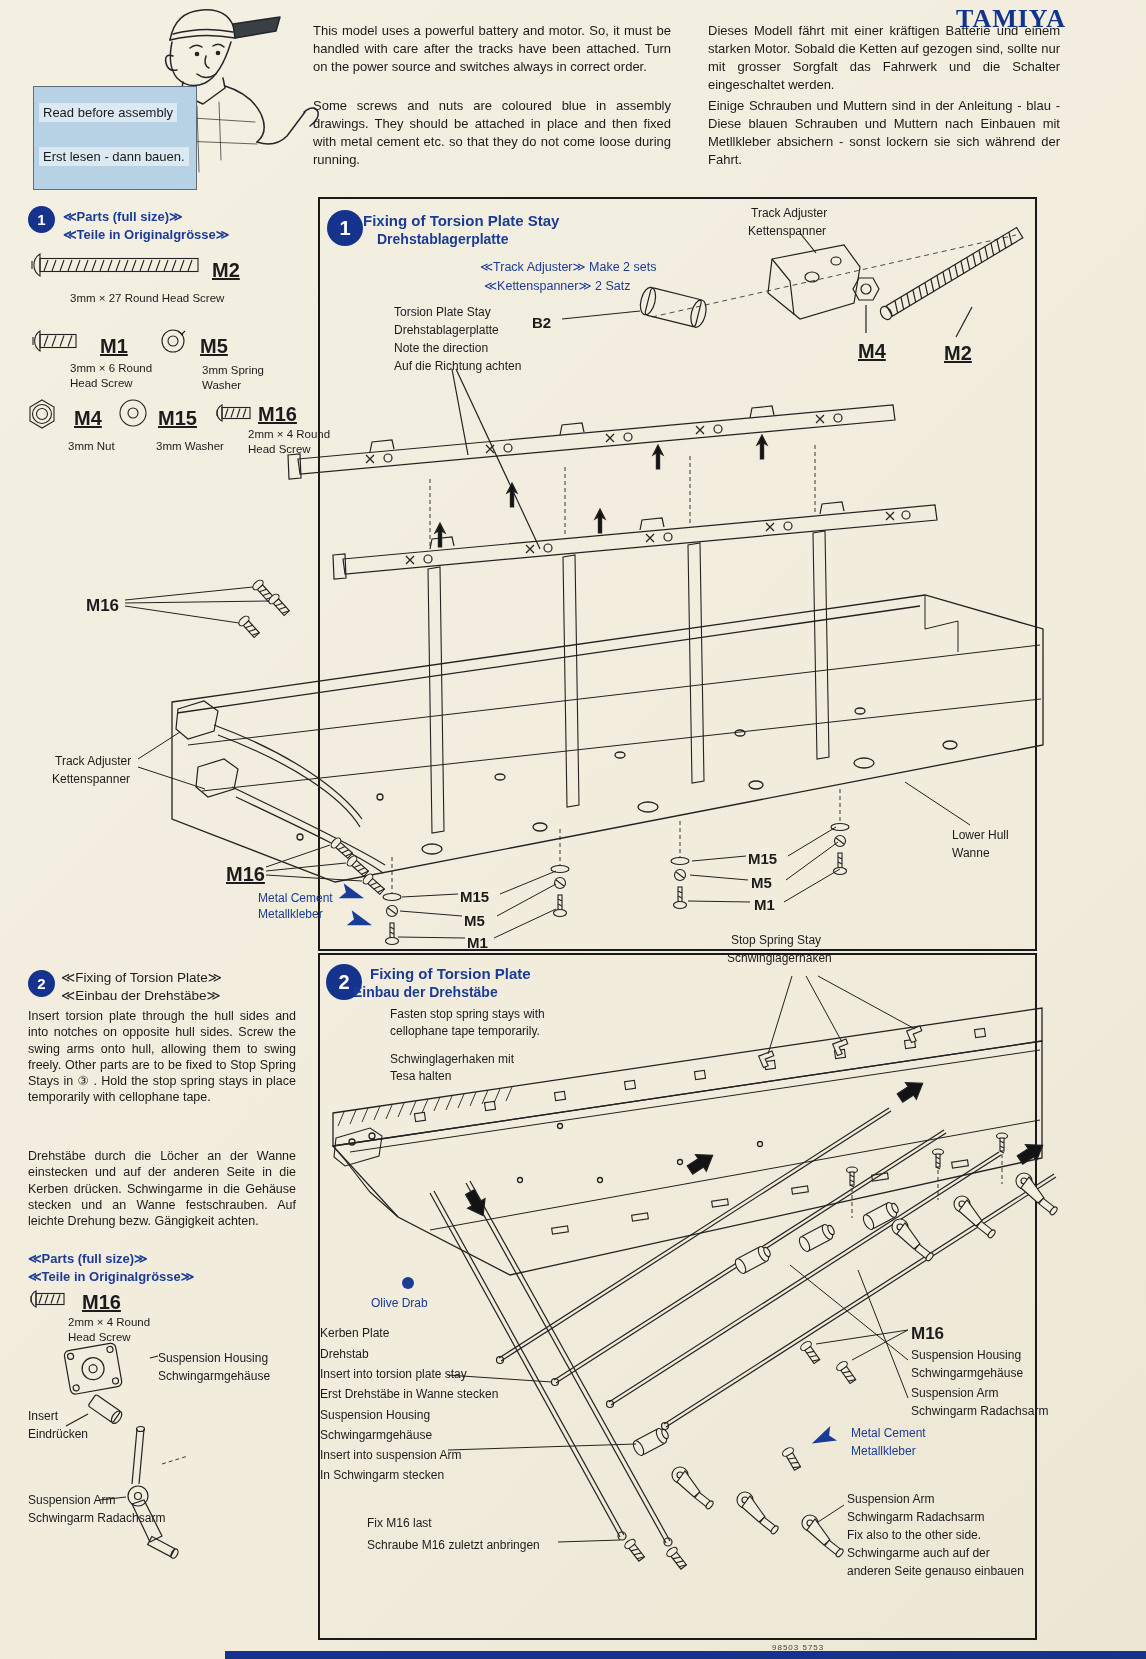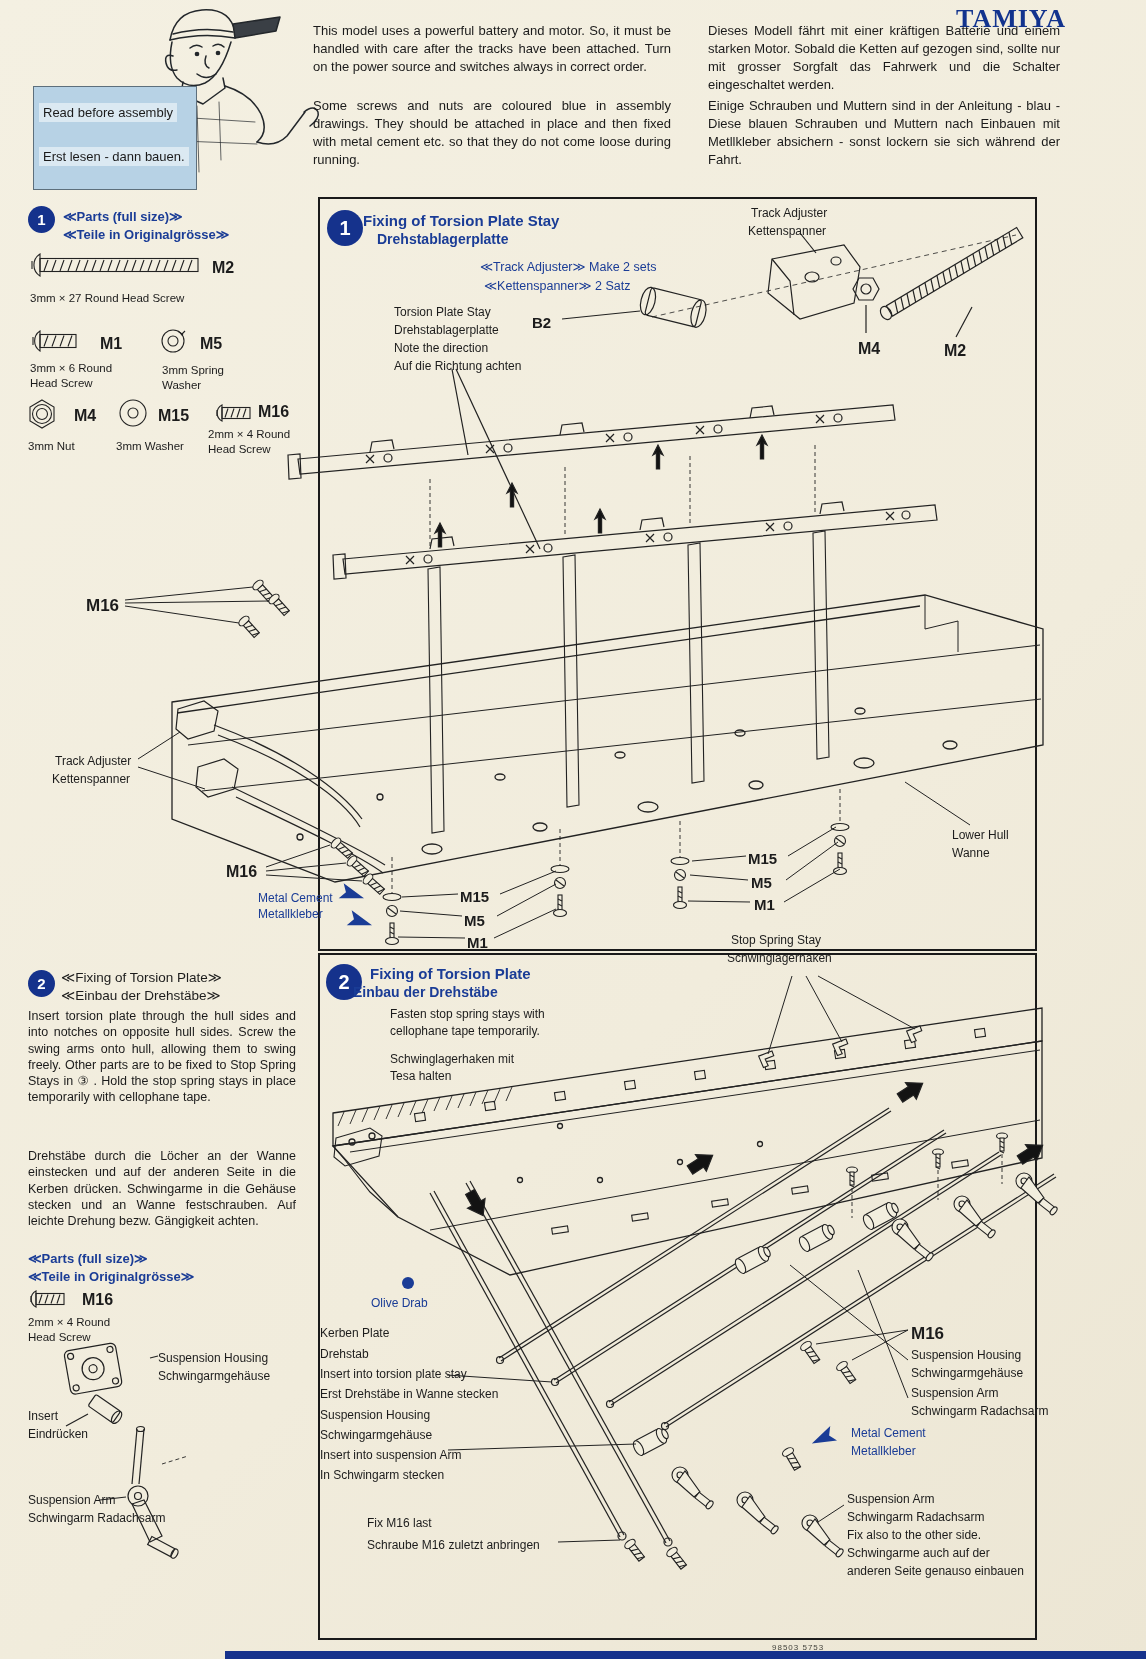--- a/index.html
+++ b/index.html
@@ -3,23 +3,23 @@
 <meta charset="utf-8">
 <style>
   * { margin:0; padding:0; box-sizing:border-box; }
   html,body { background:#9a9a92; }
   .page {
     position:relative; width:1146px; height:1659px; margin:0 auto;
     background:linear-gradient(135deg,#f4f0e2 0%,#f1ecdc 60%,#ece6d4 100%);
     font-family:"Liberation Sans", sans-serif; color:#1b1b1b; overflow:hidden;
   }
   .lbl { position:absolute; font-size:12px; line-height:1.45; color:#1c1c1c; white-space:nowrap; }
-  .sm  { font-size:11.5px; }
+  .sm  { font-size:11.5px;margin-left:40px; }
   .bld { font-weight:bold; font-size:15px; }
-  .bld16 { font-weight:bold; font-size:16px; }
+  .bld16 { font-weight:bold; font-size:20px;text-decoration:underline; }
   .bld-lg { font-weight:bold; font-size:17px; }
   .blue { color:#1a3c96; }
   .bb { font-weight:bold; color:#1a3c96; font-size:13px; }
   .hdr { font-weight:bold; color:#1a3c96; }
   .blk-b { font-weight:normal; font-size:13.5px; }
   .jp { position:absolute; font-size:13px; line-height:1.38; text-align:justify; }
   .jp2 { position:absolute; font-size:12.5px; line-height:1.3; text-align:justify; }
   .panel { position:absolute; border:2px solid #1a1a1a; }
   .step { position:absolute; border-radius:50%; background:#15328c; color:#fff;
           font-weight:bold; display:flex; align-items:center; justify-content:center; }

